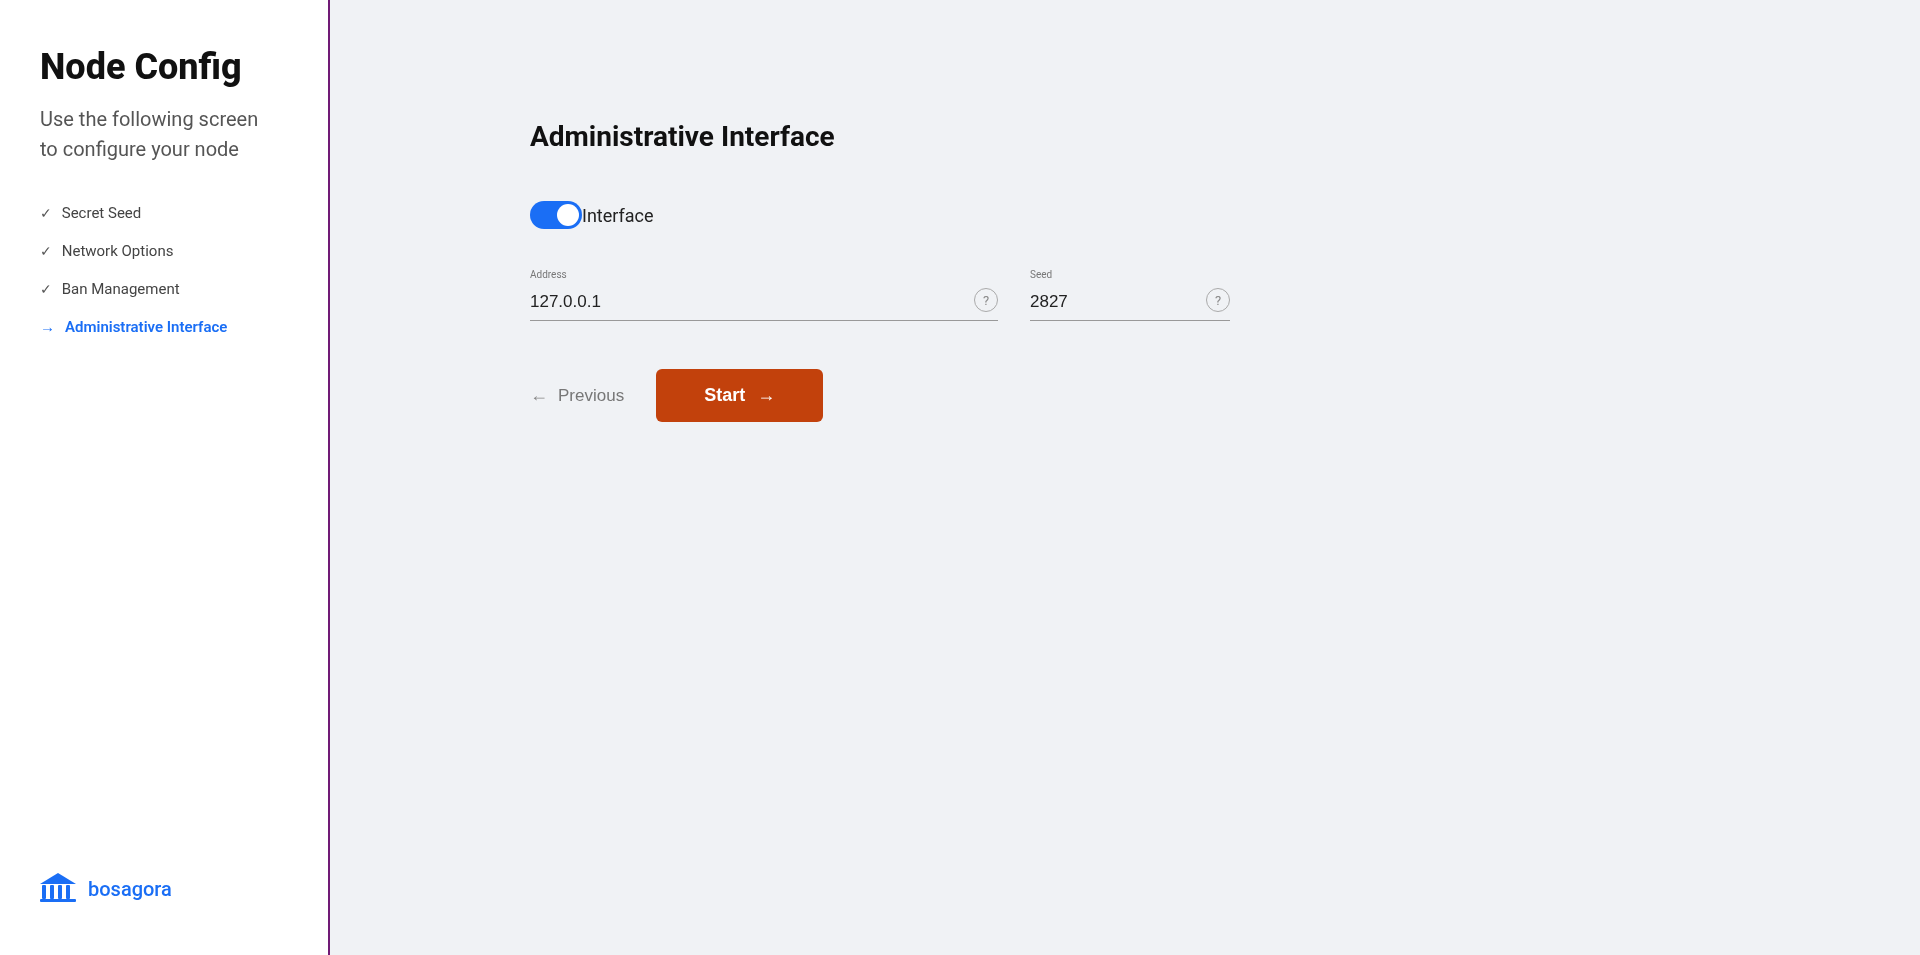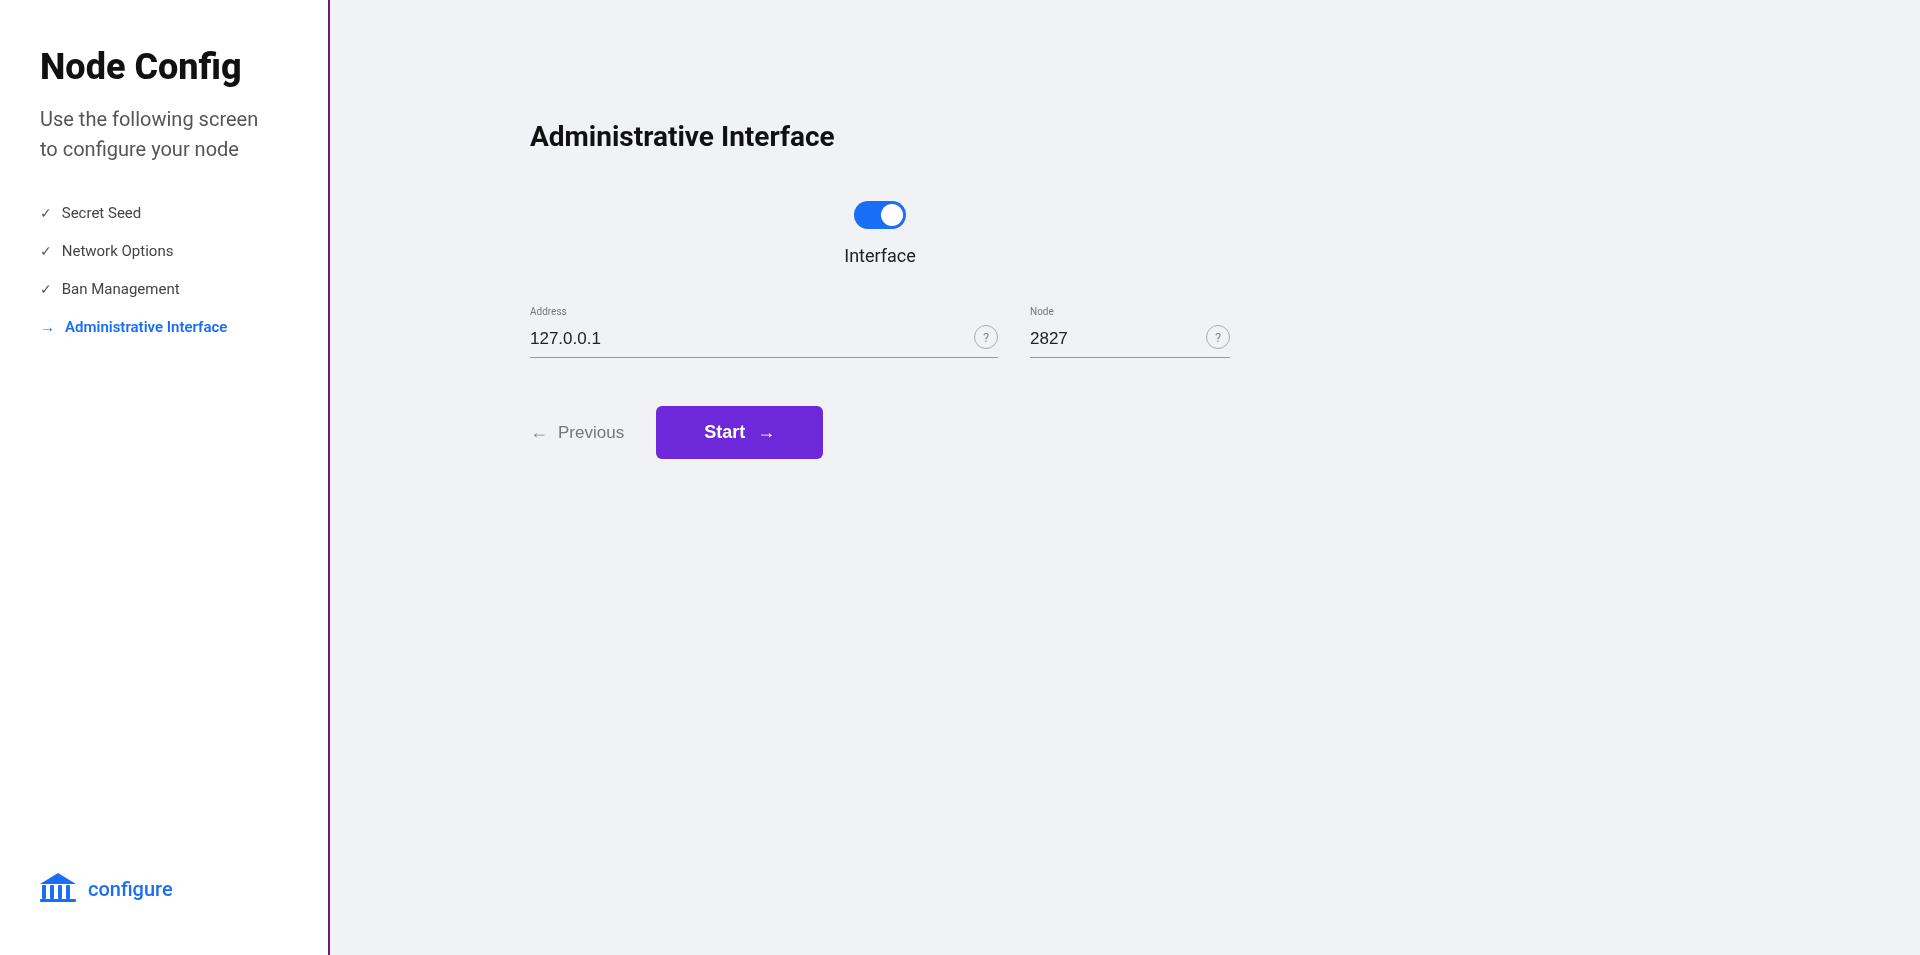--- a/index.html
+++ b/index.html
@@ -110,23 +110,21 @@
       font-size: 28px;
       font-weight: 700;
       color: #111;
       margin-bottom: 48px;
     }
 
     
     .toggle-row {
       display: flex;
       align-items: center;
-      gap: 16px;
       margin-bottom: 40px;
-      flex-direction: column;
     }
 
     .toggle-switch {
       position: relative;
       width: 52px;
       height: 28px;
       cursor: pointer;
     }
 
     .toggle-switch input {
@@ -241,21 +239,21 @@
 
     .btn-previous .arrow-left {
       font-size: 18px;
       color: #888;
     }
 
     .btn-start {
       display: flex;
       align-items: center;
       gap: 12px;
-      background: #6d28d9;
+      background: #c2410c;
       color: #fff;
       border: none;
       border-radius: 6px;
       font-size: 18px;
       font-weight: 600;
       padding: 16px 48px;
       cursor: pointer;
       min-width: 160px;
       justify-content: center;
     }
@@ -297,21 +295,21 @@
   <div class="sidebar-footer">
 
     <svg class="logo-icon" viewBox="0 0 36 36" fill="none" xmlns="http://www.w3.org/2000/svg">
       <rect x="2" y="14" width="4" height="14" rx="1" fill="#1a6ef5"></rect>
       <rect x="10" y="14" width="4" height="14" rx="1" fill="#1a6ef5"></rect>
       <rect x="18" y="14" width="4" height="14" rx="1" fill="#1a6ef5"></rect>
       <rect x="26" y="14" width="4" height="14" rx="1" fill="#1a6ef5"></rect>
       <rect x="0" y="28" width="36" height="3" rx="1" fill="#1a6ef5"></rect>
       <polygon points="18,2 0,13 36,13" fill="#1a6ef5"></polygon>
     </svg>
-    <span class="logo-text">configure</span>
+    <span class="logo-text">bosagora</span>
   </div>
 </aside>
 
 <main class="main">
   <div class="content-card">
 
     <h2 class="section-title">Administrative Interface</h2>
 
     <div class="toggle-row">
       <label class="toggle-switch">
@@ -327,21 +325,21 @@
 
       <div class="form-field address">
         <label class="field-label">Address</label>
         <div class="field-input-row">
           <input type="text" class="field-input" value="127.0.0.1" style="">
           <div class="help-icon">?</div>
         </div>
       </div>
 
       <div class="form-field port">
-        <label class="field-label">Node</label>
+        <label class="field-label">Seed</label>
         <div class="field-input-row">
           <input type="text" class="field-input" value="2827" style="">
           <div class="help-icon">?</div>
         </div>
       </div>
     </div>
 
     <div class="button-row">
       <button class="btn-previous">
         <span class="arrow-left">←</span>

